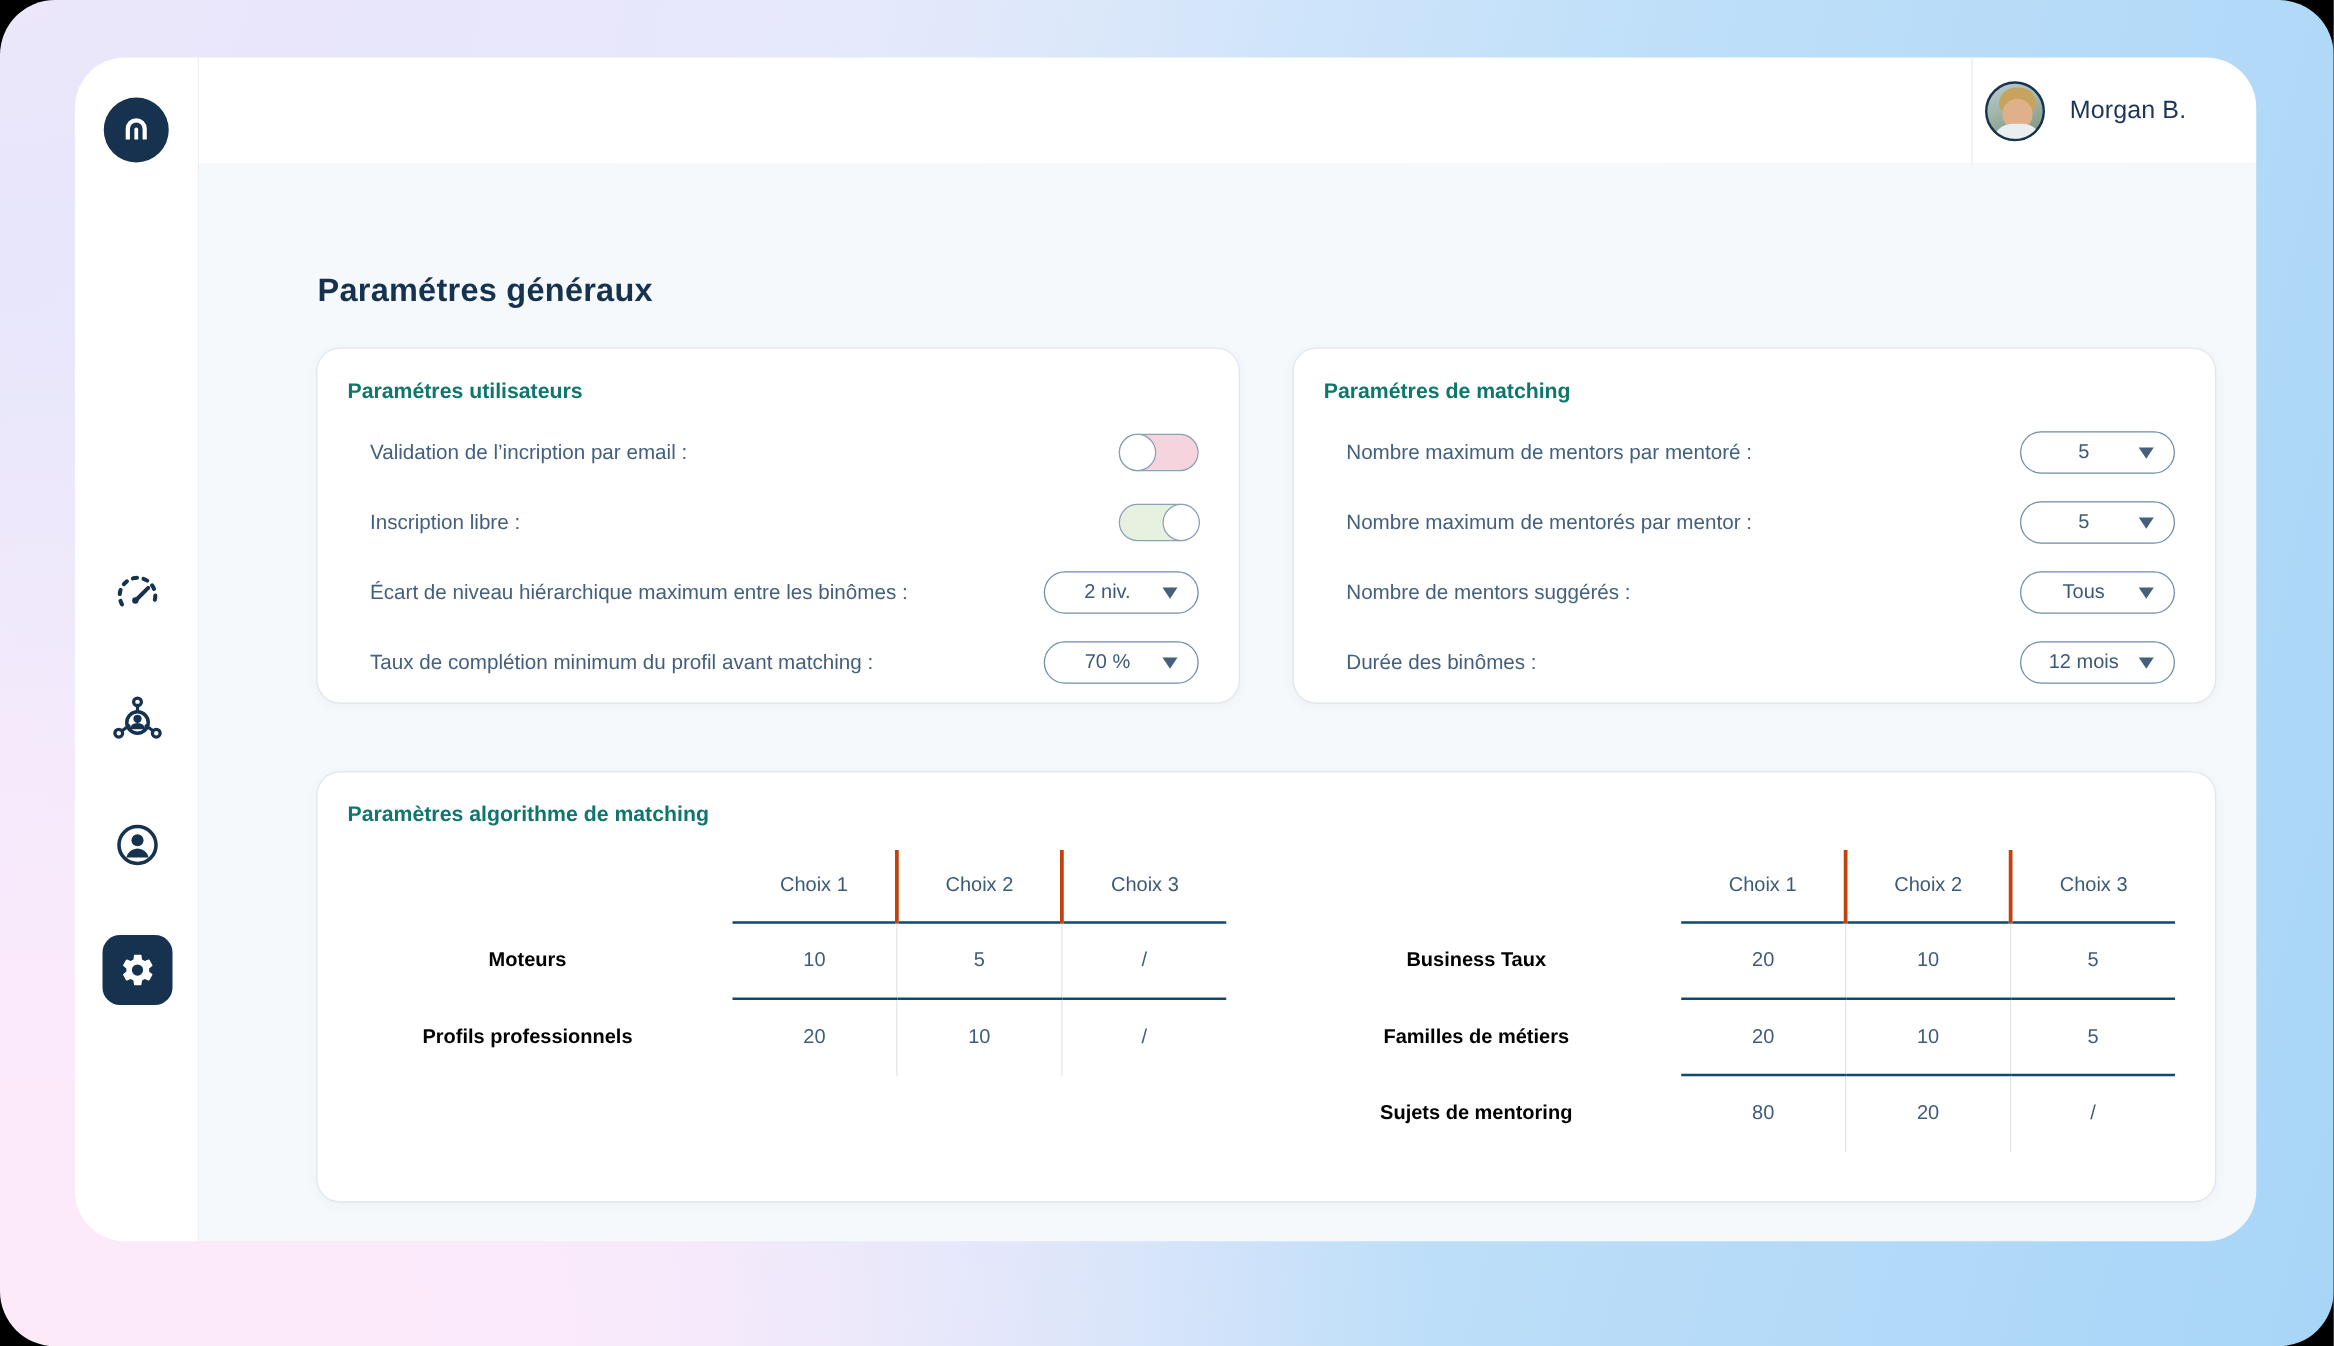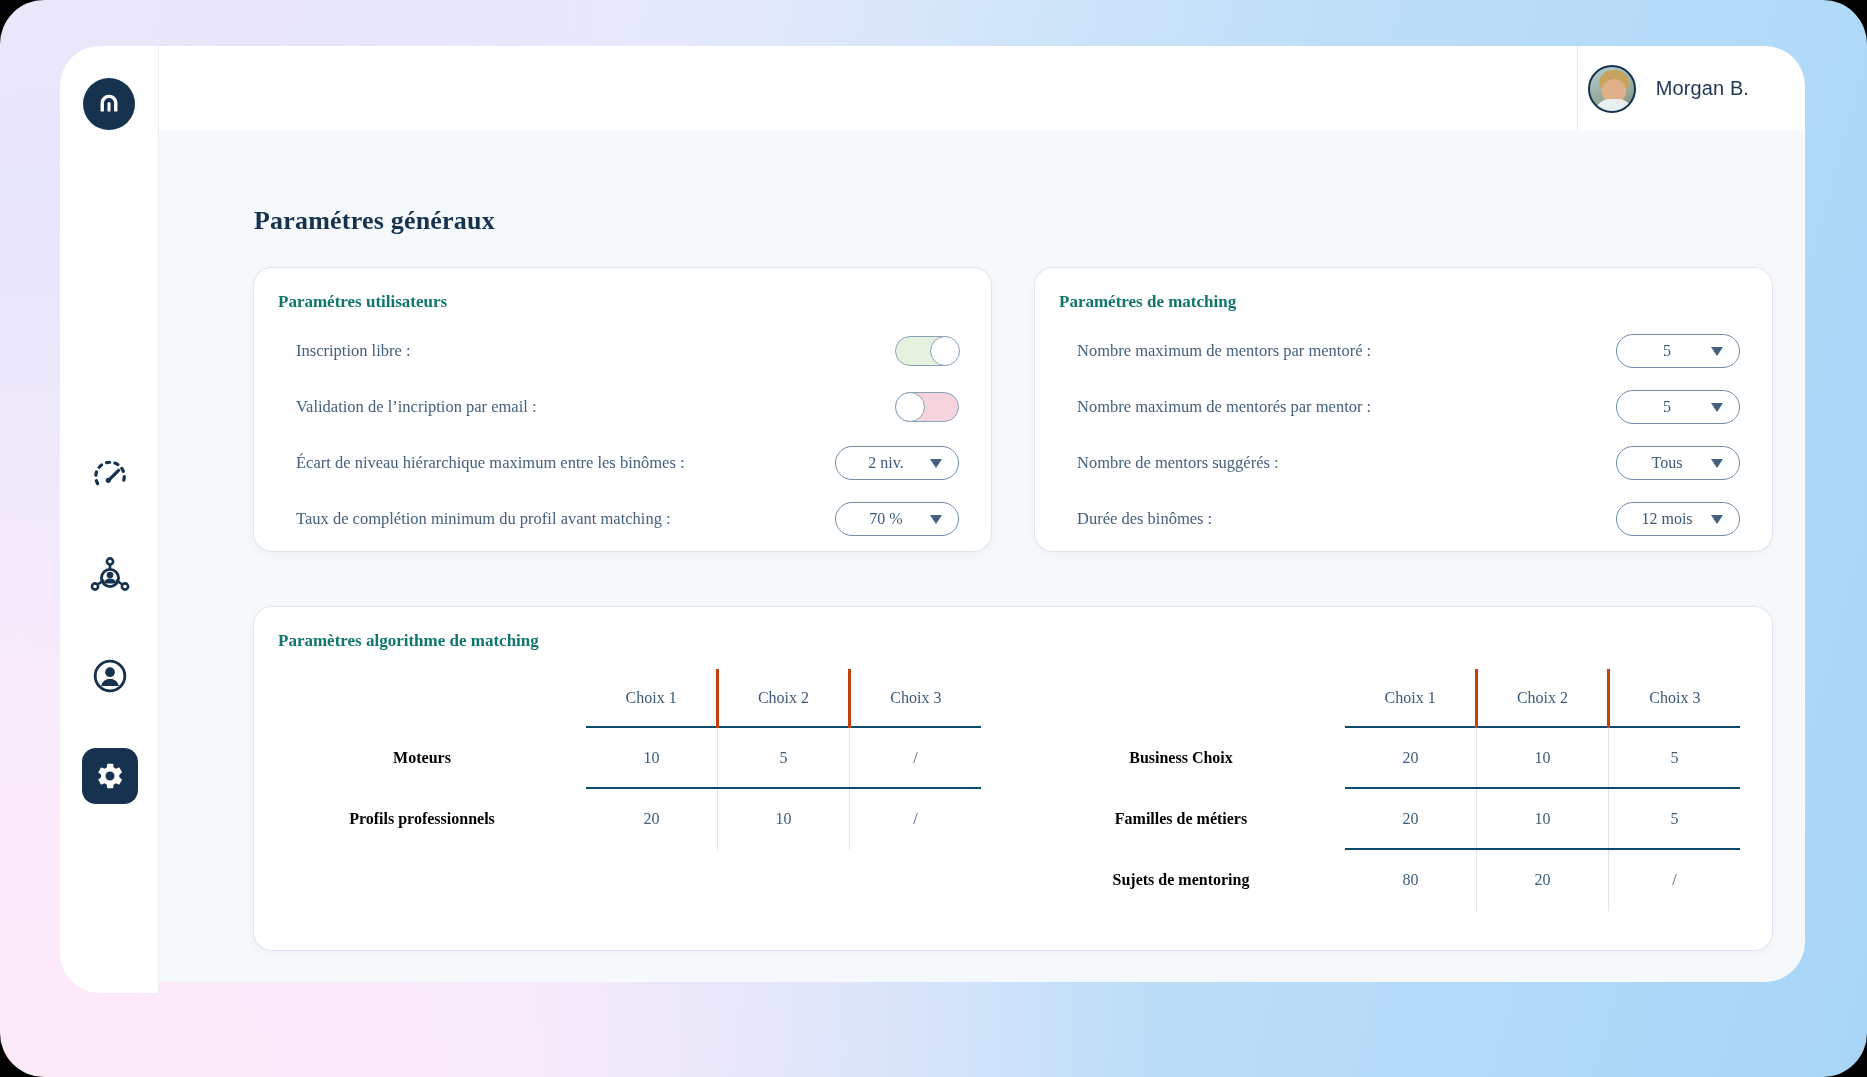--- a/index.html
+++ b/index.html
@@ -134,27 +134,26 @@
   #user-name {
     font-size: 20px;
     color: #1d3557;
     letter-spacing: .1px;
   }
 
   
   #content {
     position: absolute;
     left: 99px;
-    top: 74px;
+    top: 85px;
     width: 1646px;
     height: 862px;
     background: #f6f9fc;
     border-radius: 0 0 40px 0;
     overflow: hidden;
-    font-family: Liberation Serif, serif;
   }
 
   #page-title {
     position: absolute;
     left: 95px;
     top: 86px;
     font-size: 26px;
     font-weight: 700;
     color: #16324f;
     letter-spacing: .2px;
@@ -378,32 +377,32 @@
 
     <main id="content">
 
       <h1 id="page-title">Paramétres généraux</h1>
 
       <section class="card" id="card-users">
         <div class="card-title">Paramétres utilisateurs</div>
         <div class="rows">
 
           <div class="row">
+            <span class="row-label">Validation de l’incription par email :</span>
+            <span class="row-control">
+              <span class="toggle off">
+                <span class="knob"></span>
+              </span>
+            </span>
+          </div>
+
+          <div class="row">
             <span class="row-label">Inscription libre :</span>
             <span class="row-control">
               <span class="toggle on">
-                <span class="knob"></span>
-              </span>
-            </span>
-          </div>
-
-          <div class="row">
-            <span class="row-label">Validation de l’incription par email :</span>
-            <span class="row-control">
-              <span class="toggle off">
                 <span class="knob"></span>
               </span>
             </span>
           </div>
 
           <div class="row">
             <span class="row-label">Écart de niveau hiérarchique maximum entre les binômes :</span>
             <span class="row-control">
               <span class="dropdown">
                 <span class="dd-value">2 niv.</span>
@@ -521,21 +520,21 @@
               <thead>
                 <tr>
                   <th class="rowhead-blank"></th>
                   <th class="colhead">Choix 1</th>
                   <th class="colhead">Choix 2</th>
                   <th class="colhead last">Choix 3</th>
                 </tr>
               </thead>
               <tbody>
                 <tr>
-                  <td class="rowlabel">Business Choix</td>
+                  <td class="rowlabel">Business Taux</td>
                   <td class="cell">20</td>
                   <td class="cell">10</td>
                   <td class="cell last">5</td>
                 </tr>
                 <tr>
                   <td class="rowlabel">Familles de métiers</td>
                   <td class="cell">20</td>
                   <td class="cell">10</td>
                   <td class="cell last">5</td>
                 </tr>

